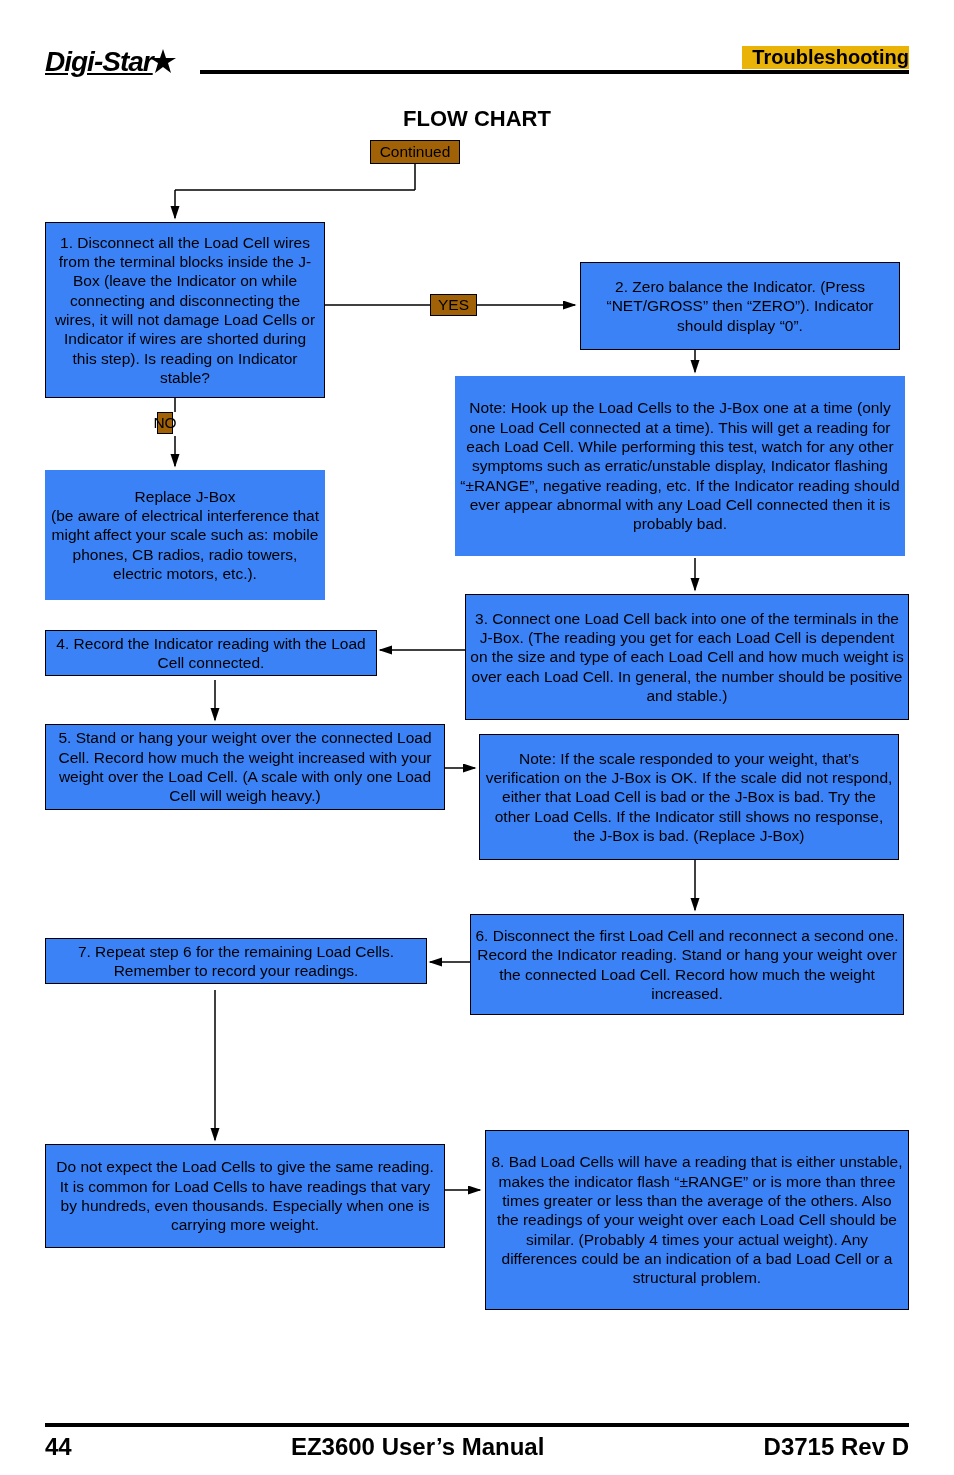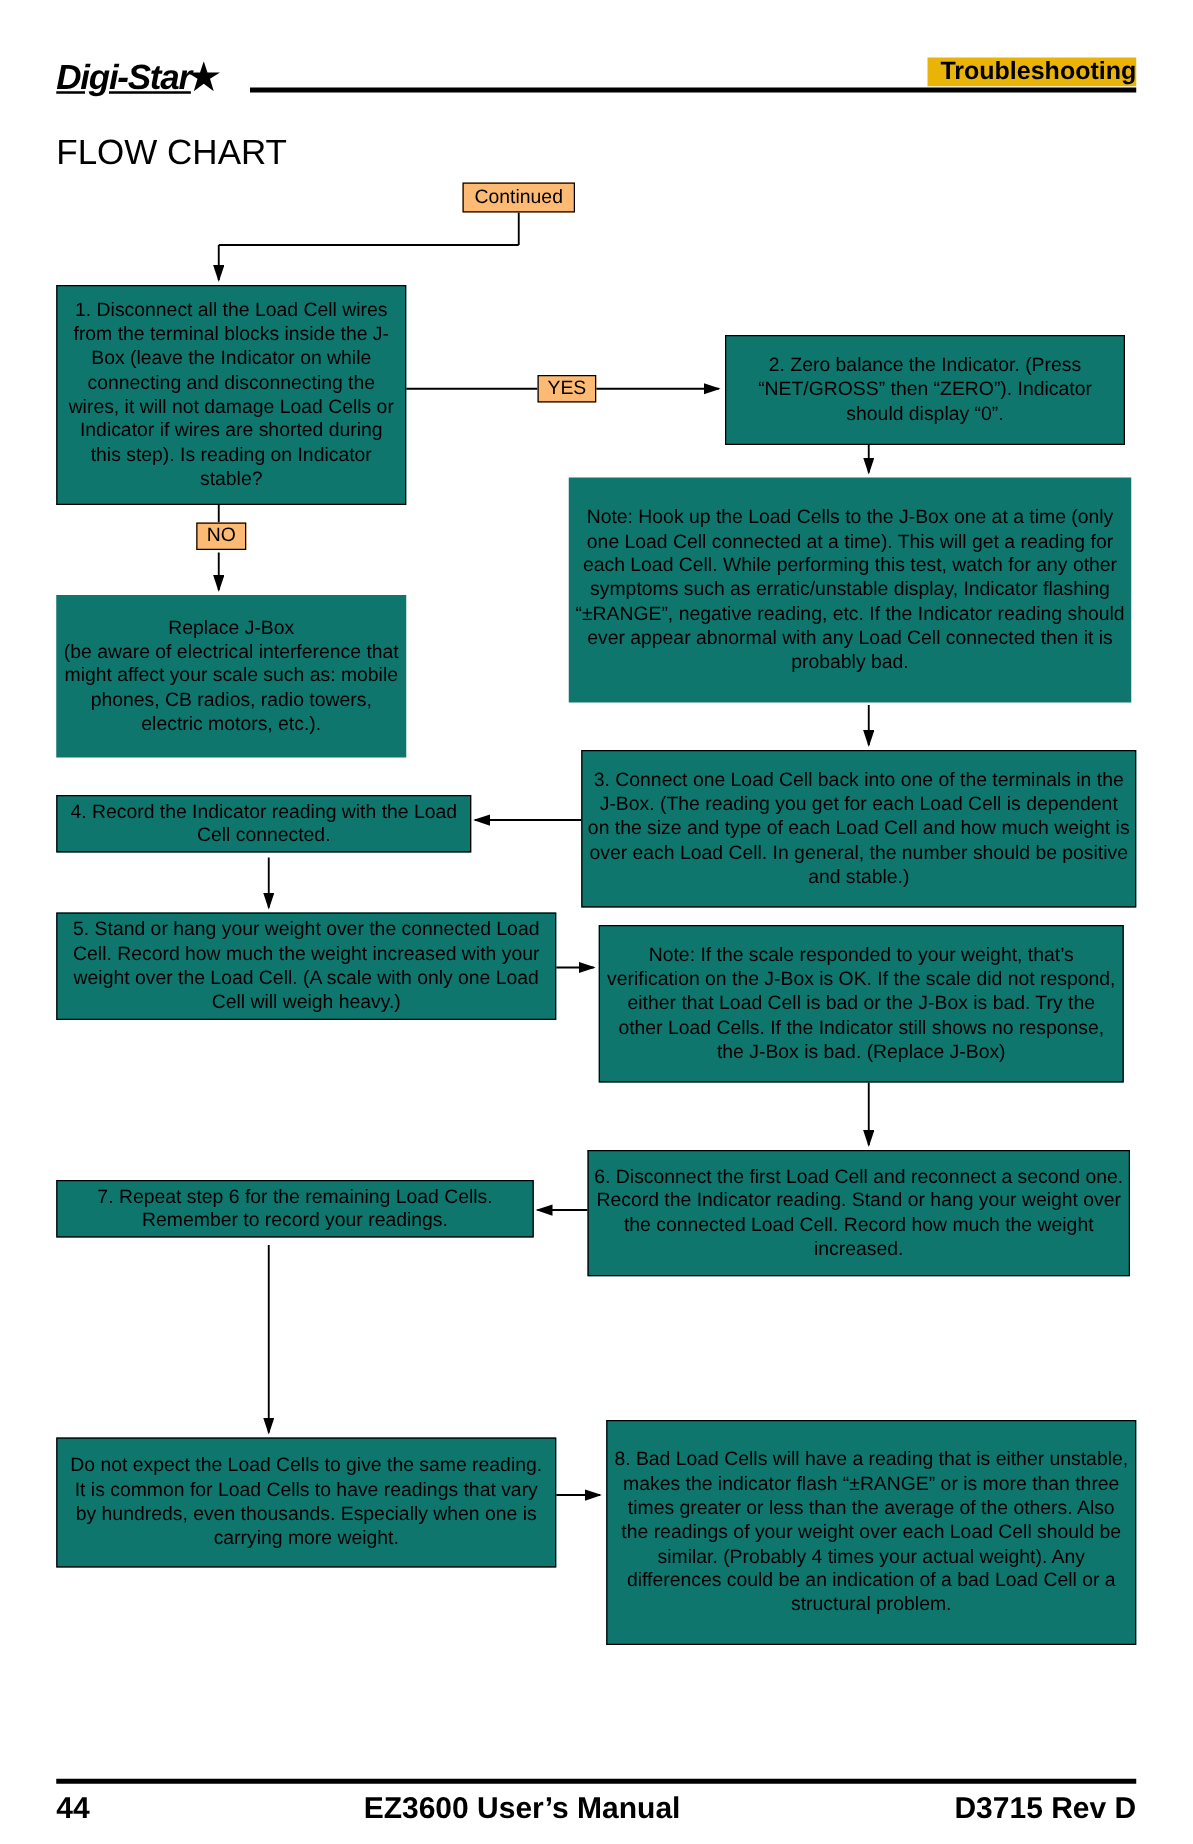--- a/index.html
+++ b/index.html
@@ -50,48 +50,48 @@
   .section-title {
     position: absolute;
     right: 0;
     top: 0;
     font-weight: 900;
     font-size: 20px;
     background: #eab308;
     padding-left: 10px;
   }
   .title {
-    text-align: left;
-    font-size: 28px;
-    font-weight: 400;
+    text-align: center;
+    font-size: 22px;
+    font-weight: 700;
     margin-top: 10px;
     font-family: Arial, sans-serif;
   }
   .diagram {
     position: relative;
     width: 100%;
     height: 1220px;
     margin-top: 8px;
   }
   .box {
     position: absolute;
     border: 1px solid #000;
-    background: #0f766e;
+    background: #3b82f6;
     text-align: center;
     font-size: 15.5px;
     line-height: 1.25;
     padding: 2px 4px;
     display: flex;
     align-items: center;
     justify-content: center;
   }
   .small-box {
     position: absolute;
     border: 1px solid #000;
-    background: #fdba74;
+    background: #a16207;
     font-size: 15.5px;
     padding: 0 4px;
     display: flex;
     align-items: center;
     justify-content: center;
   }
   svg.lines {
     position: absolute;
     left: 0; top: 0;
     width: 100%; height: 100%;
@@ -172,21 +172,21 @@
     </svg>
 
     <div class="small-box" style="left:325px; top:0; width:90px; height:24px;">Continued</div>
 
     <div class="box" style="left:0; top:82px; width:280px; height:176px;">1. Disconnect all the Load Cell wires from the terminal blocks inside the J-Box (leave the Indicator on while connecting and disconnecting the wires, it will not damage Load Cells or Indicator if wires are shorted during this step). Is reading on Indicator stable?</div>
 
     <div class="small-box" style="left:385px; top:154px; width:47px; height:22px;">YES</div>
 
     <div class="box" style="left:535px; top:122px; width:320px; height:88px;">2. Zero balance the Indicator. (Press “NET/GROSS” then “ZERO”). Indicator should display “0”.</div>
 
-    <div class="small-box" style="left:112px; top:272px; width:40px; height:22px;">NO</div>
+    <div class="small-box" style="left:112px; top:272px; width:16px; height:22px;">NO</div>
 
     <div class="box" style="left:0; top:330px; width:280px; height:130px; white-space:pre-line; border:none;">Replace J-Box
 (be aware of electrical interference that might affect your scale such as: mobile phones, CB radios, radio towers, electric motors, etc.).</div>
 
     <div class="box" style="left:410px; top:236px; width:450px; height:180px; border:none;">Note: Hook up the Load Cells to the J-Box one at a time (only one Load Cell connected at a time). This will get a reading for each Load Cell. While performing this test, watch for any other symptoms such as erratic/unstable display, Indicator flashing “±RANGE”, negative reading, etc. If the Indicator reading should ever appear abnormal with any Load Cell connected then it is probably bad.</div>
 
     <div class="box" style="left:420px; top:454px; width:444px; height:126px;">3. Connect one Load Cell back into one of the terminals in the J-Box. (The reading you get for each Load Cell is dependent on the size and type of each Load Cell and how much weight is over each Load Cell. In general, the number should be positive and stable.)</div>
 
     <div class="box" style="left:0; top:490px; width:332px; height:46px;">4. Record the Indicator reading with the Load Cell connected.</div>
 

